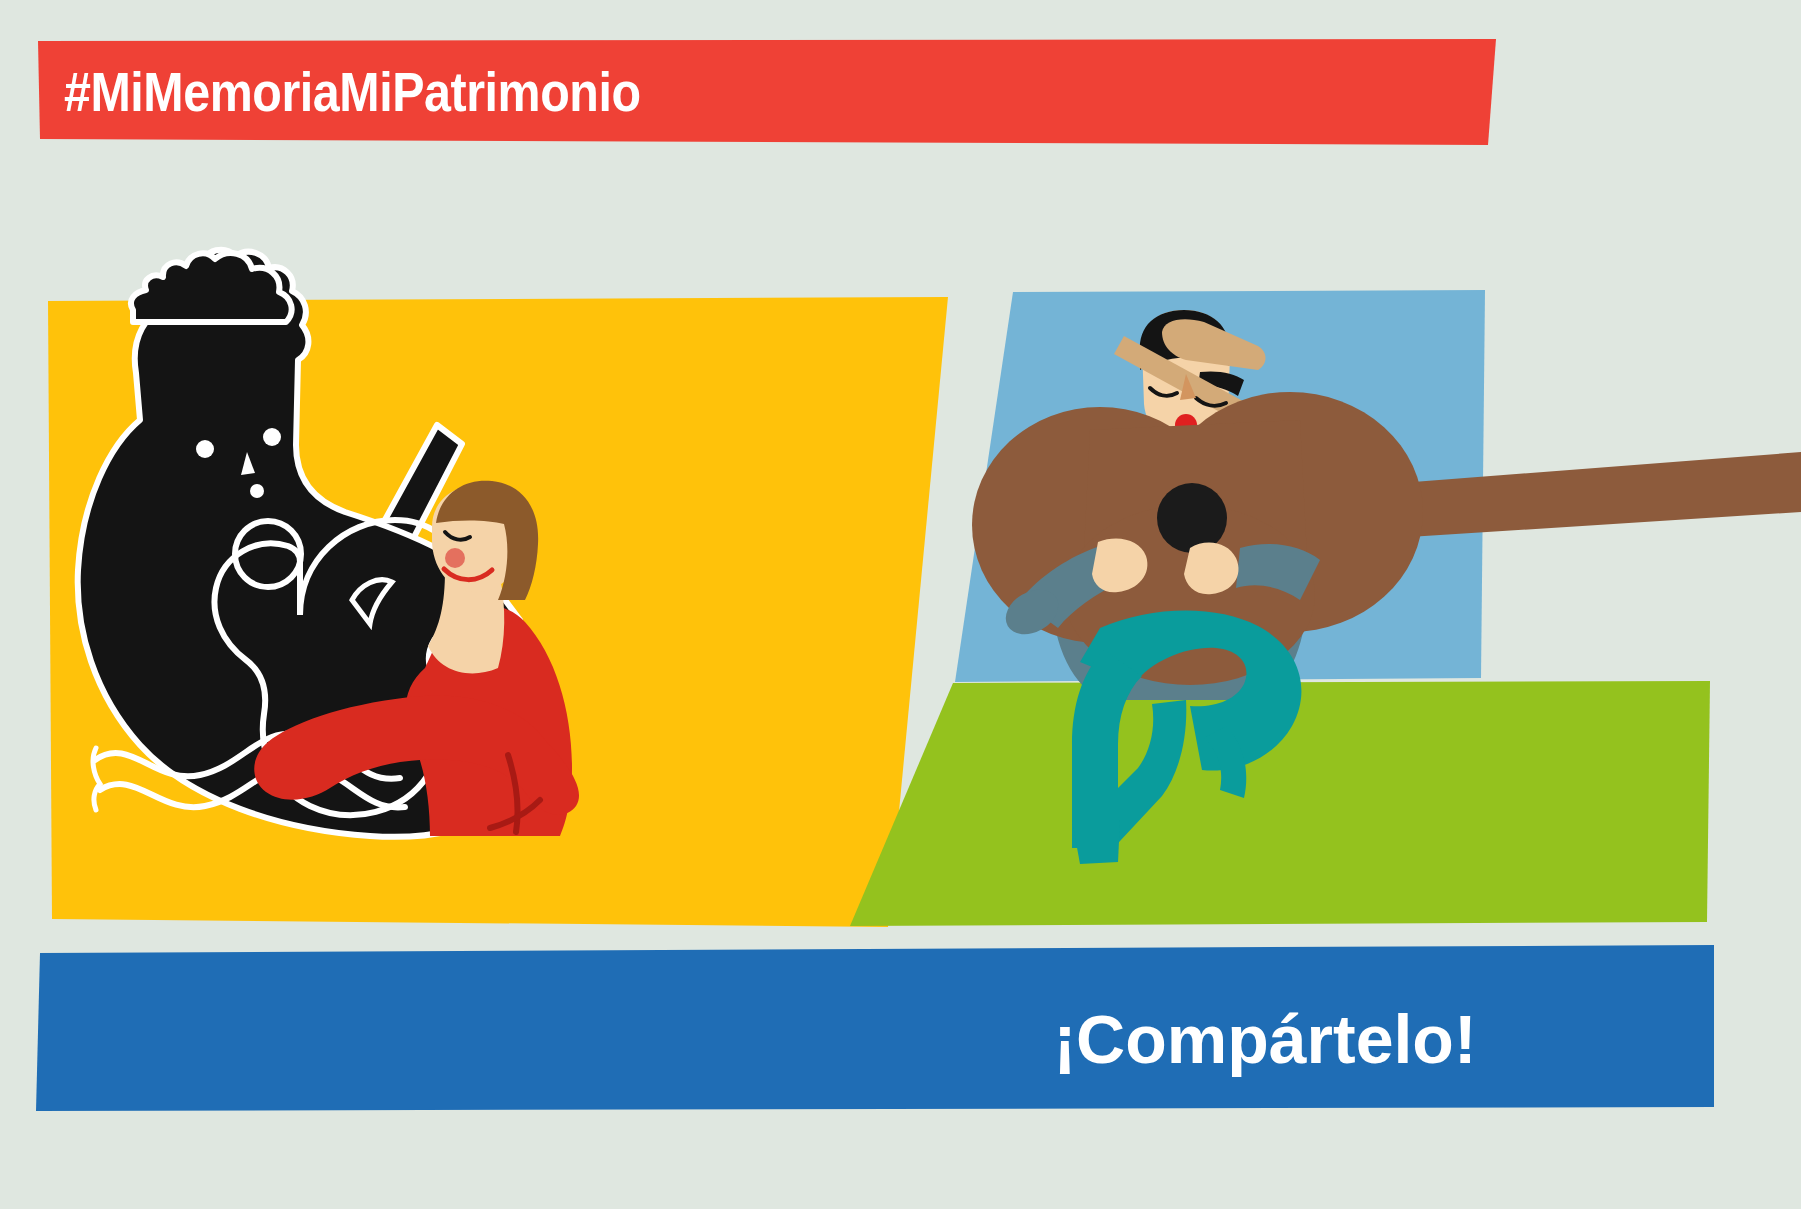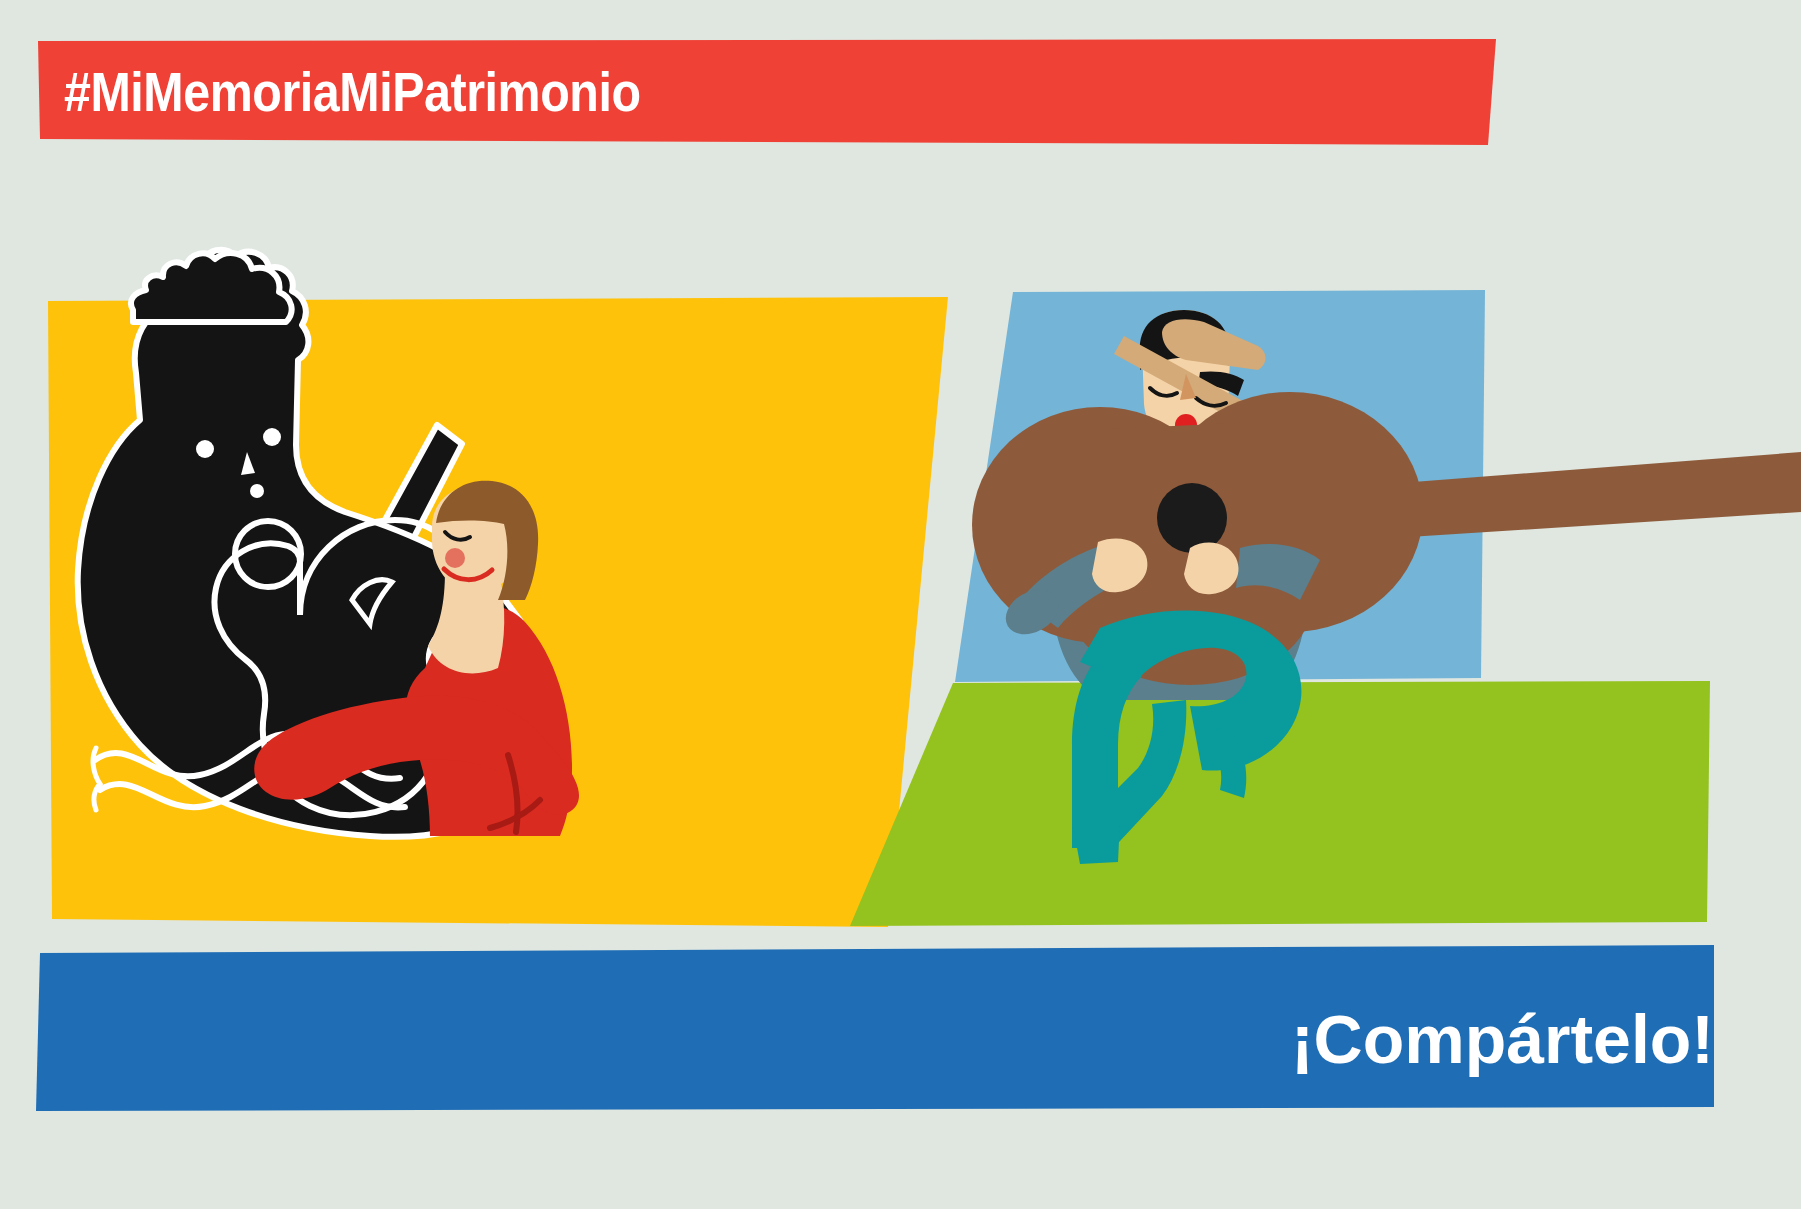--- a/index.html
+++ b/index.html
@@ -48,21 +48,21 @@
     margin-left:26px;
     transform:scaleX(0.9);
     transform-origin:left center;
   }
 
   
   #blue-banner{
     left:36px;top:945px;width:1678px;height:166px;
     background:#1f6db5;
     clip-path:polygon(4px 8px, 1678px 0px, 1678px 162px, 0px 166px);
-    justify-content:flex-end;
+    justify-content:center;
   }
   #blue-banner-label{
     font-size:68px;
     margin-left:780px;
     margin-top:22px;
   }
 
   
   #yellow-block{
     position:absolute;left:48px;top:297px;width:905px;height:630px;

